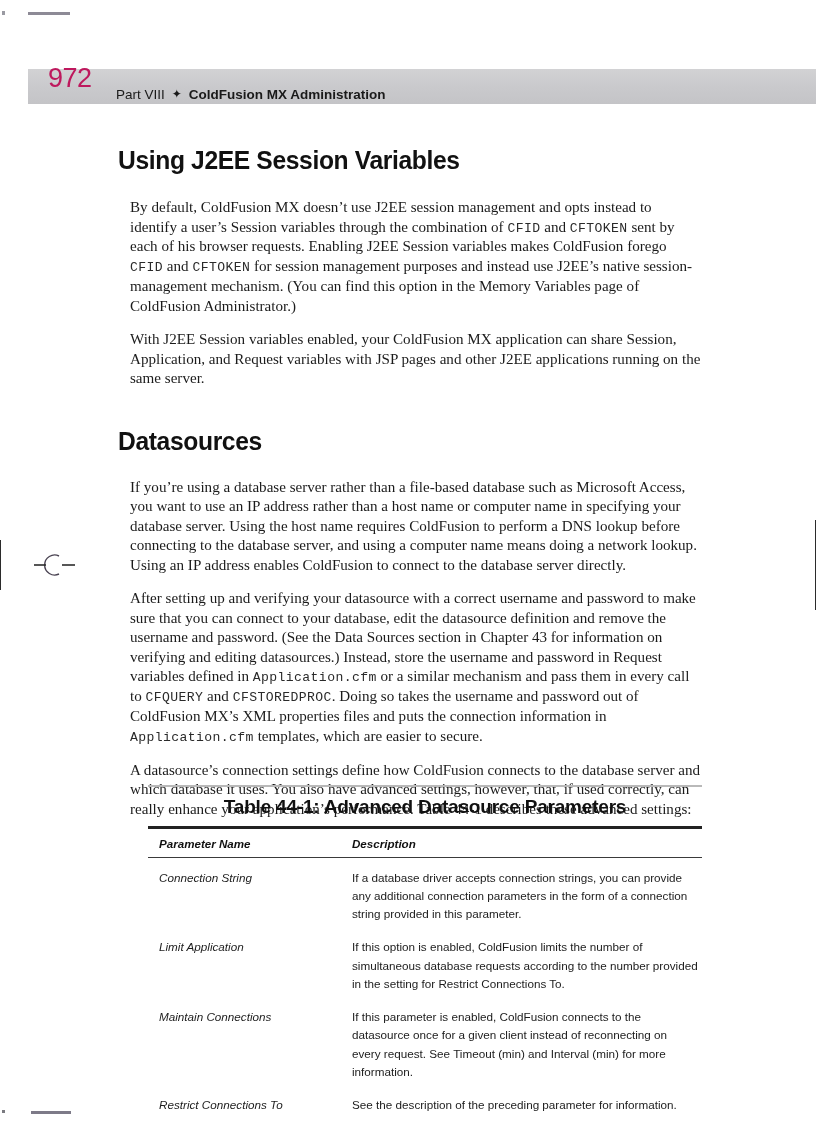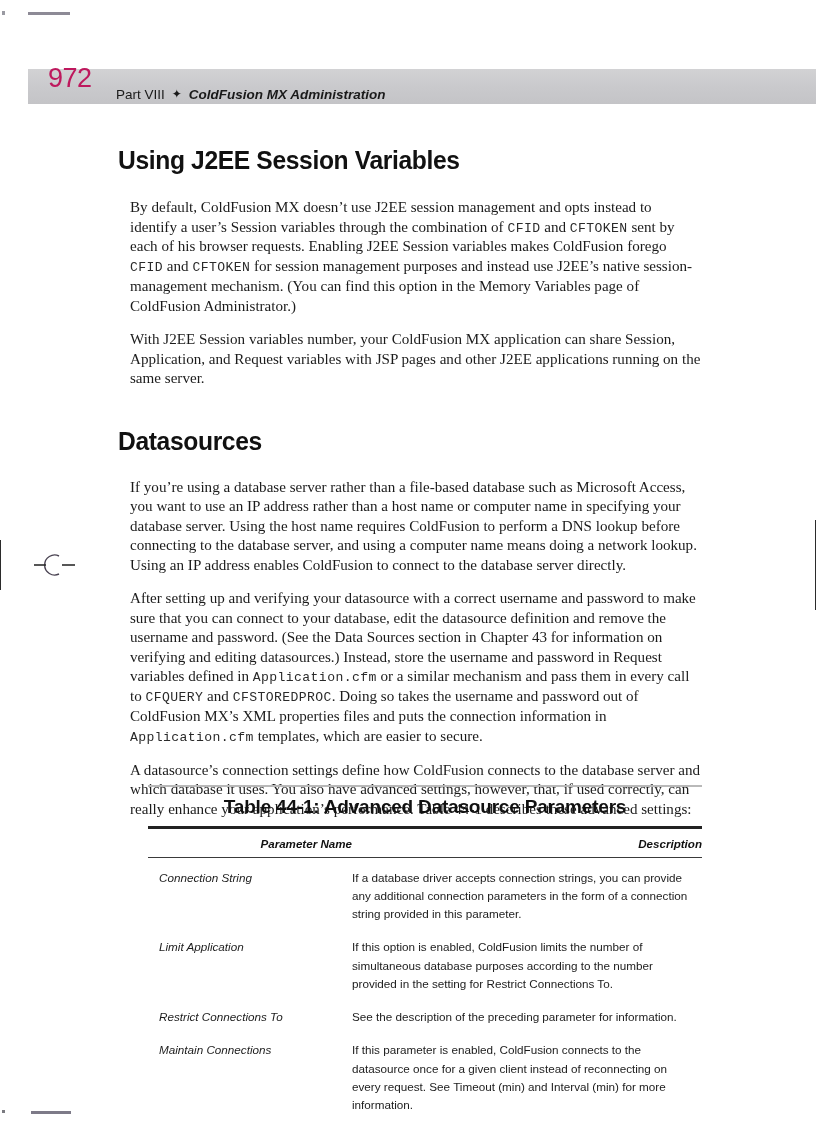--- a/index.html
+++ b/index.html
@@ -89,21 +89,21 @@
     font-size: 13.5px;
     color: #1a1a1a;
     white-space: nowrap;
   }
   .running-head .part { font-weight: 400; }
   .running-head .diamond {
     margin: 0 7px;
     font-size: 12px;
     color: #1a1a1a;
   }
-  .running-head .bookname { font-weight: 700; font-style: italic; }
+  .running-head .bookname { font-weight: 700; }
 
   
   .content {
     position: absolute;
     left: 118px; top: 145px;
     width: 584px;
   }
   h1.section-title {
     font-family: "Liberation Sans", sans-serif;
     font-weight: 700;
@@ -156,21 +156,21 @@
   .tbl-rule-head {
     height: 2.5px;
     background: #222;
   }
   table.params {
     width: 100%;
     border-collapse: collapse;
     font-family: "Liberation Sans", sans-serif;
   }
   table.params th {
-    text-align: right;
+    text-align: left;
     font-size: 11.6px;
     font-weight: 700;
     font-style: italic;
     color: #111;
     padding: 8px 0 7px 0;
     border-bottom: 1.6px solid #3a3a3a;
   }
   table.params th.col-param { width: 193px; padding-left: 11px; }
   table.params td {
     vertical-align: top;
@@ -209,21 +209,21 @@
   <span class="part">Part VIII</span>
   <span class="diamond">✦</span>
   <span class="bookname">ColdFusion MX Administration</span>
 </div>
 
 <div class="content">
 
   <h1 class="section-title">Using J2EE Session Variables</h1>
 
   <p class="body">By default, ColdFusion MX doesn’t use J2EE session management and opts instead to identify a user’s Session variables through the combination of <code class="code">CFID</code> and <code class="code">CFTOKEN</code> sent by each of his browser requests. Enabling J2EE Session variables makes ColdFusion forego <code class="code">CFID</code> and <code class="code">CFTOKEN</code> for session management purposes and instead use J2EE’s native session-management mechanism. (You can find this option in the Memory Variables page of ColdFusion Administrator.)</p>
-  <p class="body">With J2EE Session variables number, your ColdFusion MX application can share Session, Application, and Request variables with JSP pages and other J2EE applications running on the same server.</p>
+  <p class="body">With J2EE Session variables enabled, your ColdFusion MX application can share Session, Application, and Request variables with JSP pages and other J2EE applications running on the same server.</p>
 
   <h1 class="section-title second">Datasources</h1>
 
   <p class="body">If you’re using a database server rather than a file-based database such as Microsoft Access, you want to use an IP address rather than a host name or computer name in specifying your database server. Using the host name requires ColdFusion to perform a DNS lookup before connecting to the database server, and using a computer name means doing a network lookup. Using an IP address enables ColdFusion to connect to the database server directly.</p>
   <p class="body">After setting up and verifying your datasource with a correct username and password to make sure that you can connect to your database, edit the datasource definition and remove the username and password. (See the Data Sources section in Chapter 43 for information on verifying and editing datasources.) Instead, store the username and password in Request variables defined in <code class="code">Application.cfm</code> or a similar mechanism and pass them in every call to <code class="code">CFQUERY</code> and <code class="code">CFSTOREDPROC</code>. Doing so takes the username and password out of ColdFusion MX’s XML properties files and puts the connection information in <code class="code">Application.cfm</code> templates, which are easier to secure.</p>
   <p class="body">A datasource’s connection settings define how ColdFusion connects to the database server and which database it uses. You also have advanced settings, however, that, if used correctly, can really enhance your application’s performance. Table 44-1 describes these advanced settings:</p>
 
 </div>
 
 <div class="table-wrap">
@@ -240,25 +240,25 @@
         <th class="col-desc">Description</th>
       </tr>
     </thead>
     <tbody>
       <tr>
         <td class="col-param">Connection String</td>
         <td class="col-desc">If a database driver accepts connection strings, you can provide any additional connection parameters in the form of a connection string provided in this parameter.</td>
       </tr>
       <tr>
         <td class="col-param">Limit Application</td>
-        <td class="col-desc">If this option is enabled, ColdFusion limits the number of simultaneous database purposes according to the number provided in the setting for Restrict Connections To.</td>
+        <td class="col-desc">If this option is enabled, ColdFusion limits the number of simultaneous database requests according to the number provided in the setting for Restrict Connections To.</td>
+      </tr>
+      <tr>
+        <td class="col-param">Maintain Connections</td>
+        <td class="col-desc">If this parameter is enabled, ColdFusion connects to the datasource once for a given client instead of reconnecting on every request. See Timeout (min) and Interval (min) for more information.</td>
       </tr>
       <tr>
         <td class="col-param">Restrict Connections To</td>
         <td class="col-desc">See the description of the preceding parameter for information.</td>
       </tr>
-      <tr>
-        <td class="col-param">Maintain Connections</td>
-        <td class="col-desc">If this parameter is enabled, ColdFusion connects to the datasource once for a given client instead of reconnecting on every request. See Timeout (min) and Interval (min) for more information.</td>
-      </tr>
     </tbody>
   </table>
 </div>
 
 </body></html>

